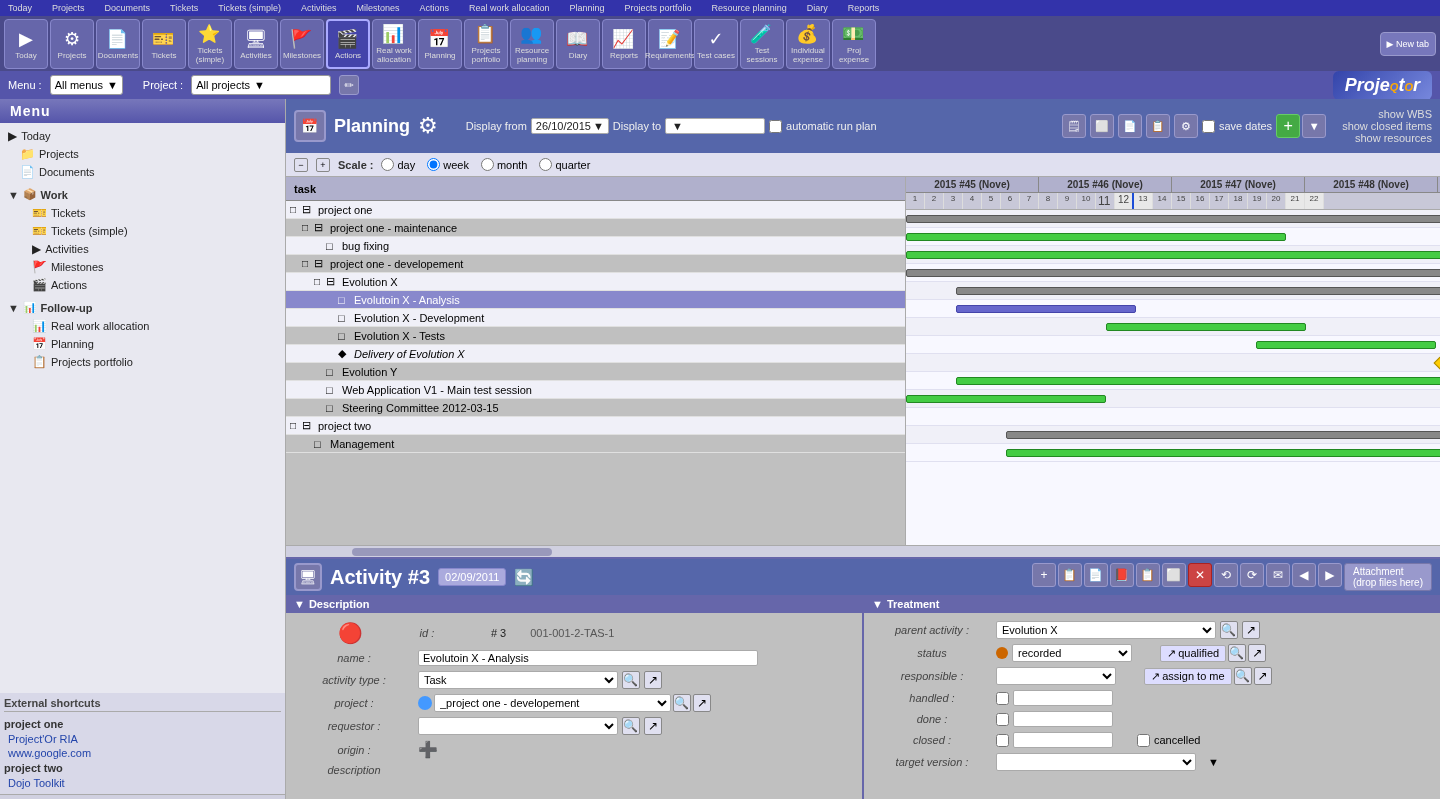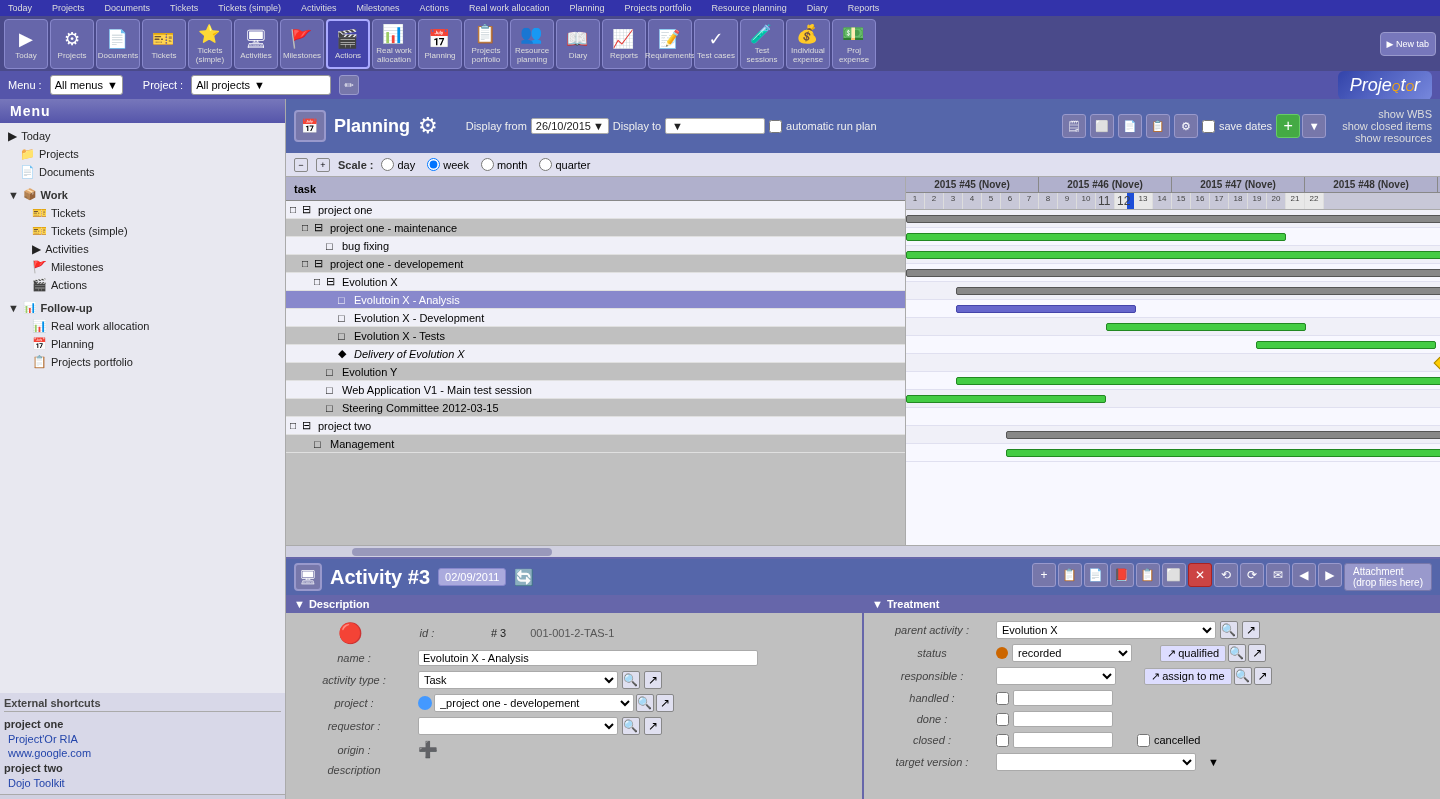--- a/index.html
+++ b/index.html
@@ -223,21 +223,21 @@
     <span>▼</span>
   </div>
   <span style="color:white;font-size:11px;margin-left:12px;">Project :</span>
   <div class="menu-dropdown" style="width:140px;">
     <span>All projects</span>
     <span>▼</span>
   </div>
   <div class="icon-btn" style="width:20px;height:20px;">✏</div>
 
   <div style="margin-left:auto;display:flex;align-items:center;">
-    <div style="background:linear-gradient(135deg,#3344aa,#7788dd);border-radius:6px;padding:4px 12px;color:white;font-size:18px;font-weight:normal;font-style:italic;">
+    <div style="background:linear-gradient(135deg,#3344aa,#7788dd);border-radius:6px;padding:4px 12px;color:white;font-size:18px;font-weight:bold;font-style:italic;">
       Proje<span style="color:#ffaa00;">Q</span>t<span style="color:#ffaa00;">O</span>r
     </div>
   </div>
 </div>
 
 <div class="main-layout">
 
   <div class="sidebar">
     <div class="sidebar-header">Menu</div>
     <div class="sidebar-tree">
@@ -483,21 +483,21 @@
             <div style="font-size:8px;color:#444;padding:1px 2px;border-right:1px solid #ddd;width:19px;text-align:center;">2</div>
             <div style="font-size:8px;color:#444;padding:1px 2px;border-right:1px solid #ddd;width:19px;text-align:center;">3</div>
             <div style="font-size:8px;color:#444;padding:1px 2px;border-right:1px solid #ddd;width:19px;text-align:center;">4</div>
             <div style="font-size:8px;color:#444;padding:1px 2px;border-right:1px solid #ddd;width:19px;text-align:center;">5</div>
             <div style="font-size:8px;color:#444;padding:1px 2px;border-right:1px solid #ddd;width:19px;text-align:center;">6</div>
             <div style="font-size:8px;color:#444;padding:1px 2px;border-right:1px solid #ddd;width:19px;text-align:center;">7</div>
             <div style="font-size:8px;color:#444;padding:1px 2px;border-right:1px solid #ddd;width:19px;text-align:center;">8</div>
             <div style="font-size:8px;color:#444;padding:1px 2px;border-right:1px solid #ddd;width:19px;text-align:center;">9</div>
             <div style="font-size:8px;color:#444;padding:1px 2px;border-right:1px solid #ddd;width:19px;text-align:center;">10</div>
             <div style="font-size:12px;color:#444;padding:1px 2px;border-right:1px solid #ddd;width:19px;">11</div>
-            <div style="font-size:12px;color:#444;padding:1px 2px;border-right:7px solid #1d4ed8;width:19px;text-align:center;background:#e8e8e8;">12</div>
+            <div style="font-size:10px;color:#444;padding:1px 2px;border-right:2px solid #1d4ed8;width:19px;text-align:center;background:#e8e8e8;">12</div>
             <div style="font-size:8px;color:#444;padding:1px 2px;border-right:1px solid #ddd;width:19px;text-align:center;background:#e8e8e8;">13</div>
             <div style="font-size:8px;color:#444;padding:1px 2px;border-right:1px solid #ddd;width:19px;text-align:center;">14</div>
             <div style="font-size:8px;color:#444;padding:1px 2px;border-right:1px solid #ddd;width:19px;text-align:center;">15</div>
             <div style="font-size:8px;color:#444;padding:1px 2px;border-right:1px solid #ddd;width:19px;text-align:center;">16</div>
             <div style="font-size:8px;color:#444;padding:1px 2px;border-right:1px solid #ddd;width:19px;text-align:center;">17</div>
             <div style="font-size:8px;color:#444;padding:1px 2px;border-right:1px solid #ddd;width:19px;text-align:center;">18</div>
             <div style="font-size:8px;color:#444;padding:1px 2px;border-right:1px solid #ddd;width:19px;text-align:center;">19</div>
             <div style="font-size:8px;color:#444;padding:1px 2px;border-right:1px solid #ddd;width:19px;text-align:center;">20</div>
             <div style="font-size:8px;color:#444;padding:1px 2px;border-right:1px solid #ddd;width:19px;text-align:center;background:#e8e8e8;">21</div>
             <div style="font-size:8px;color:#444;padding:1px 2px;border-right:1px solid #ddd;width:19px;text-align:center;background:#e8e8e8;">22</div>
@@ -621,21 +621,21 @@
               <option>Task</option>
             </select>
             <div class="form-btn">🔍</div>
             <div class="form-btn">↗</div>
           </div>
 
           <div class="form-row">
             <span class="form-label">project :</span>
             <div style="display:flex;align-items:center;gap:2px;">
               <div style="width:14px;height:14px;border-radius:50%;background:#4499ff;display:inline-block;"></div>
-              <select class="form-select" style="width:200px;">
+              <select class="form-select" style="width:237px;">
                 <option>_project one - developement</option>
               </select>
               <div class="form-btn">🔍</div>
               <div class="form-btn">↗</div>
             </div>
           </div>
 
 
           <div class="form-row">
             <span class="form-label">requestor :</span>

